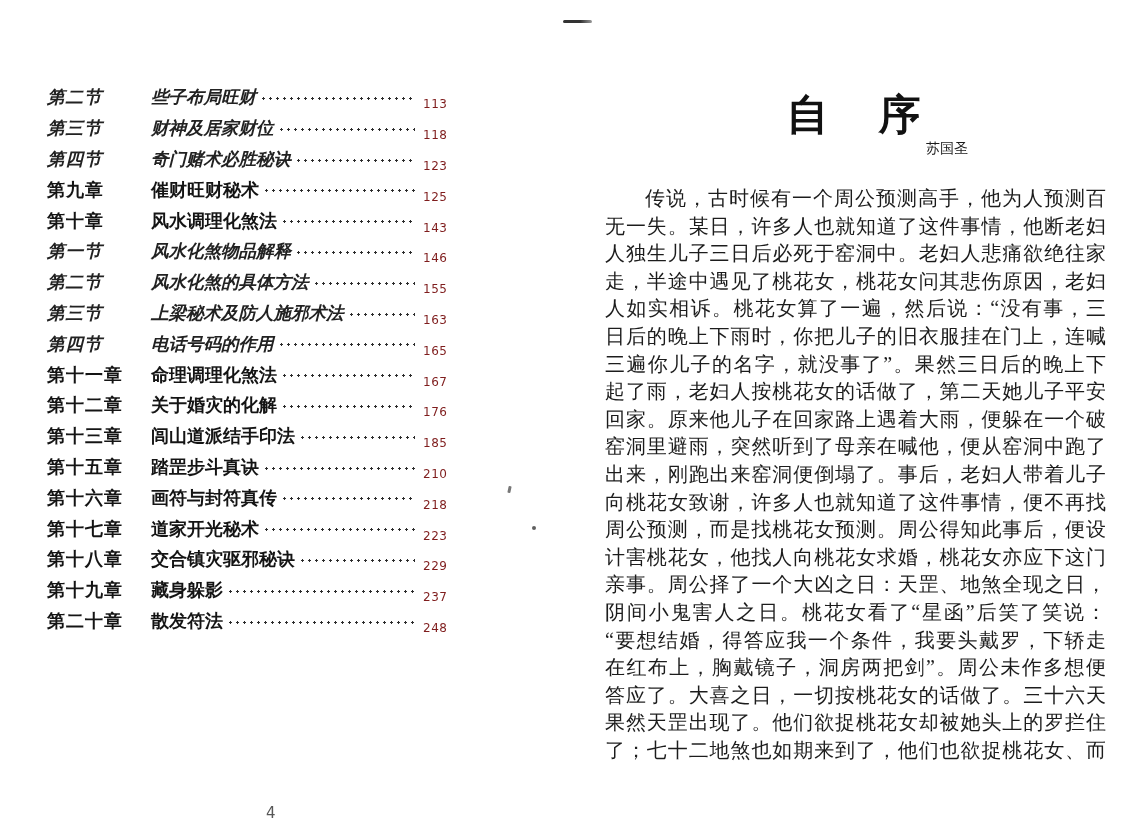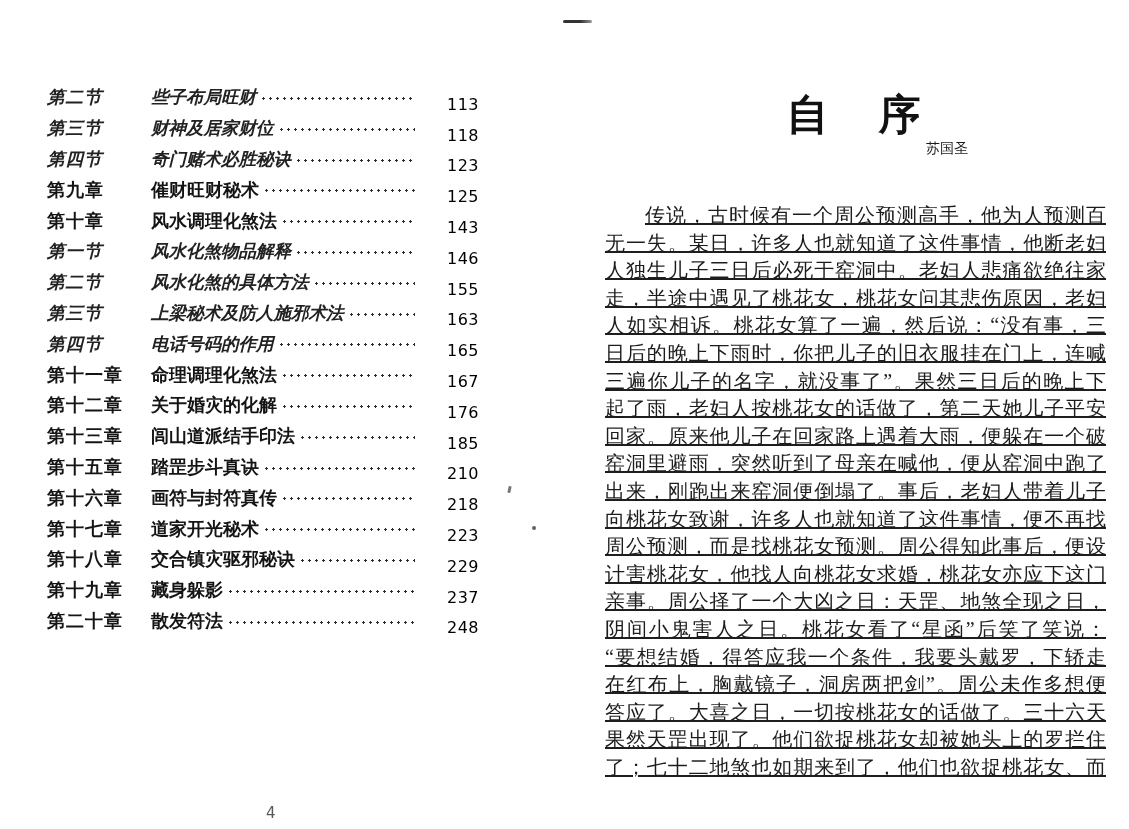--- a/index.html
+++ b/index.html
@@ -39,25 +39,25 @@
     height: 100%;
     margin: 0 8px 0 2px;
     background-image: radial-gradient(circle, #2b2b2b 1.15px, rgba(0,0,0,0) 1.35px);
     background-size: 7px 7px;
     background-repeat: repeat-x;
     background-position: left 55%;
   }
   .toc-page {
     flex: none;
     width: 56px;
-    text-align: right;
+    text-align: left;
     font-family: "DejaVu Sans", sans-serif;
-    font-size: 16px;
+    font-size: 12px;
     font-weight: 500;
-    color: #000000;
+    color: #7f1d1d;
     transform: translateY(7px);
     letter-spacing: 0.5px;
   }
   .toc-row.section .toc-label,
   .toc-row.section .toc-title {
     font-family: "Liberation Serif", serif;
     font-style: italic;
     font-weight: 600;
     font-size: 17.5px;
     color: #222;
@@ -97,22 +97,21 @@
   }
   .preface-author {
     text-align: right;
     padding-right: 138px;
     font-size: 14px;
     line-height: 26px;
     color: #1a1a1a;
     font-family: "Liberation Sans", sans-serif;
   }
   .preface-body {
-    margin-top: 41px;
-    text-decoration: underline;
+    margin-top: 24px;
   }
   .body-line {
     font-size: 20px;
     line-height: 27.6px;
     height: 27.6px;
     color: #1c1c1c;
     text-align: justify;
     text-align-last: justify;
     overflow: hidden;
   }

